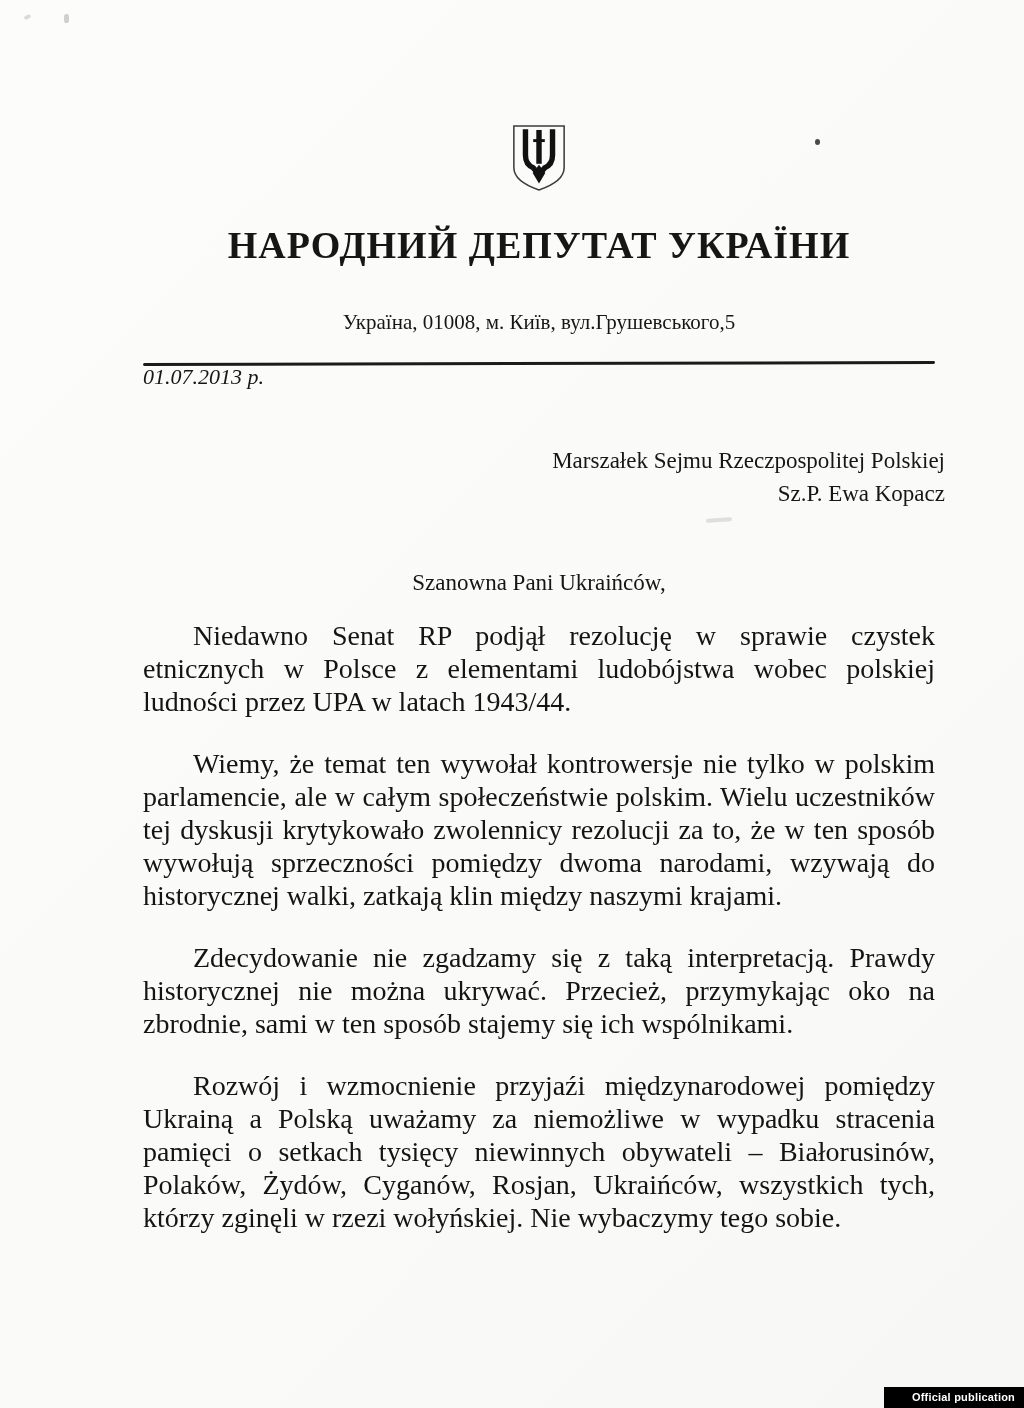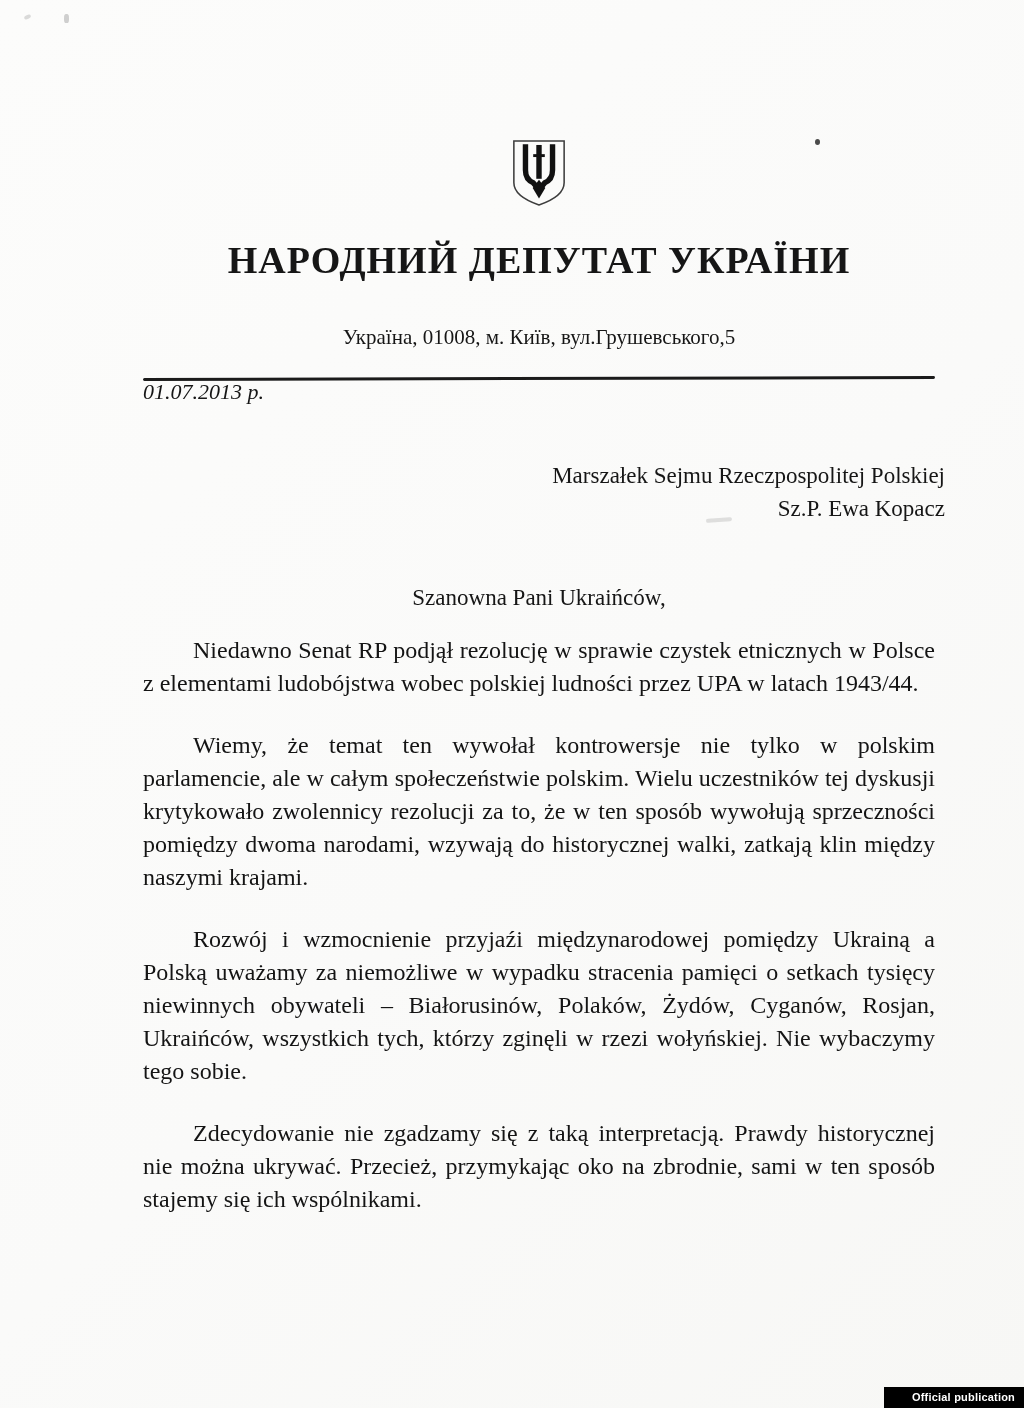--- a/index.html
+++ b/index.html
@@ -9,21 +9,21 @@
     font-family: "Liberation Serif", "DejaVu Serif", serif;
   }
   .page {
     position: relative;
     width: 1024px; height: 1408px;
     background: linear-gradient(135deg, #fcfcfb 0%, #fafaf9 55%, #f7f7f5 100%);
     color: #161616;
     overflow: hidden;
   }
   .content {
-    padding: 15px 89px 0 143px; 
+    padding: 0 89px 0 143px; 
   }
   
   .emblem-wrap { text-align: center; padding-top: 123px; }
   .emblem-wrap svg { display: inline-block; }
   
   .org-title {
     margin-top: 26px;
     text-align: center;
     font-size: 38px;
     font-weight: bold;
@@ -62,21 +62,21 @@
   .salutation {
     margin-top: 57px;
     text-align: center;
     font-size: 23px;
     line-height: 31px;
   }
   
   .body-text p {
     margin: 0;
     margin-top: 29px;
-    font-size: 24px;
+    font-size: 28px;
     line-height: 33px;
     text-align: justify;
     text-indent: 50px;
     color: #141414;
   }
   .body-text p:first-child { margin-top: 21px; }
   
   .speck { position: absolute; background: #9a9a9a; opacity: 0.55; border-radius: 50%; }
   .speck-a { left: 24px; top: 15px; width: 7px; height: 4px; transform: rotate(-25deg); opacity: .35; }
   .speck-b { left: 64px; top: 14px; width: 5px; height: 9px; border-radius: 40%; opacity: .45; }
@@ -133,21 +133,21 @@
       <div>Sz.P. Ewa Kopacz</div>
     </div>
 
     <div class="salutation">
       <div>Szanowna Pani Ukraińców,</div>
     </div>
 
     <div class="body-text">
       <p>Niedawno Senat RP podjął rezolucję w sprawie czystek etnicznych w Polsce z elementami ludobójstwa wobec polskiej ludności przez UPA w latach 1943/44.</p>
       <p>Wiemy, że temat ten wywołał kontrowersje nie tylko w polskim parlamencie, ale w całym społeczeństwie polskim. Wielu uczestników tej dyskusji krytykowało zwolennicy rezolucji za to, że w ten sposób wywołują sprzeczności pomiędzy dwoma narodami, wzywają do historycznej walki, zatkają klin między naszymi krajami.</p>
+      <p>Zdecydowanie nie zgadzamy się z taką interpretacją. Prawdy historycznej nie można ukrywać. Przecież, przymykając oko na zbrodnie, sami w ten sposób stajemy się ich wspólnikami.</p>
       <p>Rozwój i wzmocnienie przyjaźi międzynarodowej pomiędzy Ukrainą a Polską uważamy za niemożliwe w wypadku stracenia pamięci o setkach tysięcy niewinnych obywateli – Białorusinów, Polaków, Żydów, Cyganów, Rosjan, Ukraińców, wszystkich tych, którzy zginęli w rzezi wołyńskiej. Nie wybaczymy tego sobie.</p>
-      <p>Zdecydowanie nie zgadzamy się z taką interpretacją. Prawdy historycznej nie można ukrywać. Przecież, przymykając oko na zbrodnie, sami w ten sposób stajemy się ich wspólnikami.</p>
     </div>
 
   </div>
 
   <div class="badge">Official publication</div>
 
 </div>
 
 </body></html>

